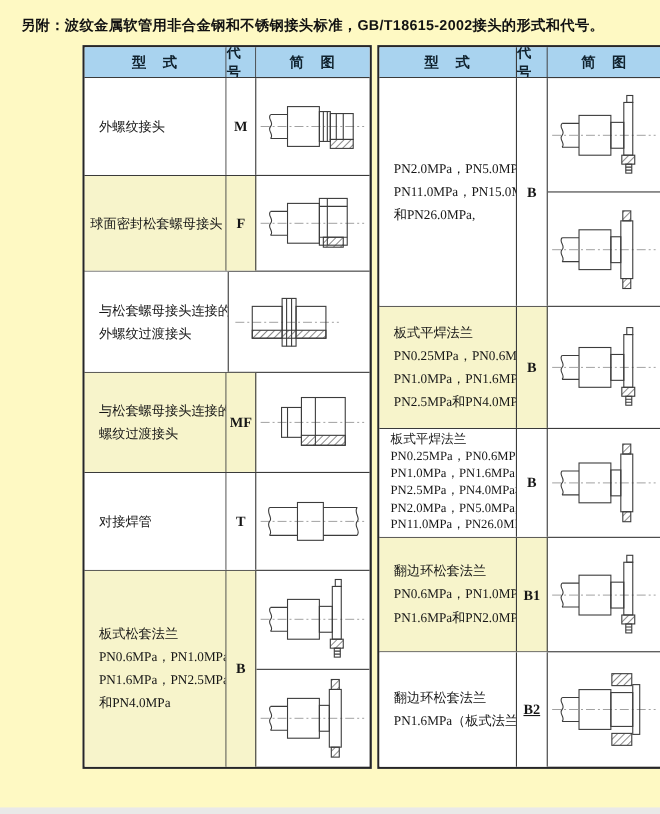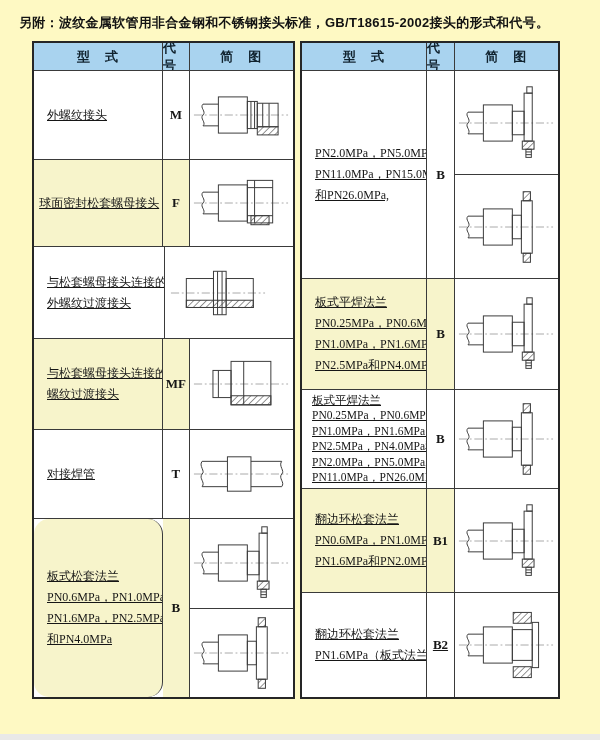--- a/index.html
+++ b/index.html
@@ -13,20 +13,21 @@
   .page { position:absolute; inset:0; background:#fef9c3; }
   .title {
     position:absolute; left:19px; top:14px;
     font-size:13px; font-weight:bold; color:#121212;
     letter-spacing:0.3px; white-space:nowrap;
   }
   .tbl {
     position:absolute; top:41px;
     border:2px solid #262626;
     background:#ffffff;
+    margin-left:43px;
   }
   #tblL { left:32px;  width:263px; }
   #tblR { left:300px; width:260px; }
   .row { display:flex; border-bottom:1px solid #3a3a3a; }
   .row:last-child { border-bottom:none; }
   .cell {
     border-right:1px solid #3a3a3a;
     display:flex; flex-direction:column; justify-content:center;
     overflow:hidden; height:100%;
   }
@@ -34,21 +35,21 @@
   .hdr .cell {
     align-items:center; justify-content:center;
     font-weight:bold; font-size:13px; color:#10222e;
     letter-spacing:1px;
   }
   .type {
     padding:3px 3px 3px 13px;
     font-family:"Liberation Serif", serif;
     font-size:12px; line-height:21px; color:#161616;
   }
-  .type .ln { white-space:nowrap;text-decoration:underline; }
+  .type .ln { white-space:nowrap; }
   .type.tight { font-size:11.5px; line-height:15.5px; padding-left:10px; }
   .code {
     align-items:center; justify-content:center;
     font-family:"Liberation Serif", serif;
     font-weight:bold; font-size:13px; color:#161616;
   }
   .diag { padding:0; }
   .sub {
     flex:1 1 0; width:100%;
     display:flex; align-items:center; justify-content:center;
@@ -203,21 +204,21 @@
                 <rect x="40" y="23" width="26" height="38"></rect>
                 <line x1="66" y1="28" x2="100" y2="28"></line>
                 <line x1="66" y1="56" x2="100" y2="56"></line>
                 <path d="M100 28 C 96 33 104 39 100 42 C 96 47 104 51 100 56"></path>
               </g>
             </svg>
           </div>
         </div>
       </div>
       <div class="row" style="height: 178px;">
-        <div class="cell type" style="width: 131px; background: rgb(247, 244, 203); border-radius: 15px;">
+        <div class="cell type" style="width: 131px; background: rgb(247, 244, 203);">
           <div class="ln">板式松套法兰</div>
           <div class="ln">PN0.6MPa，PN1.0MPa,</div>
           <div class="ln">PN1.6MPa，PN2.5MPa,</div>
           <div class="ln">和PN4.0MPa</div>
         </div>
         <div class="cell code" style="width: 27px; background: rgb(247, 244, 203);">B</div>
         <div class="cell diag" style="width: 105px;">
           <div class="sub">
             <svg viewBox="0 0 110 84" width="100" height="76">
               <defs>

